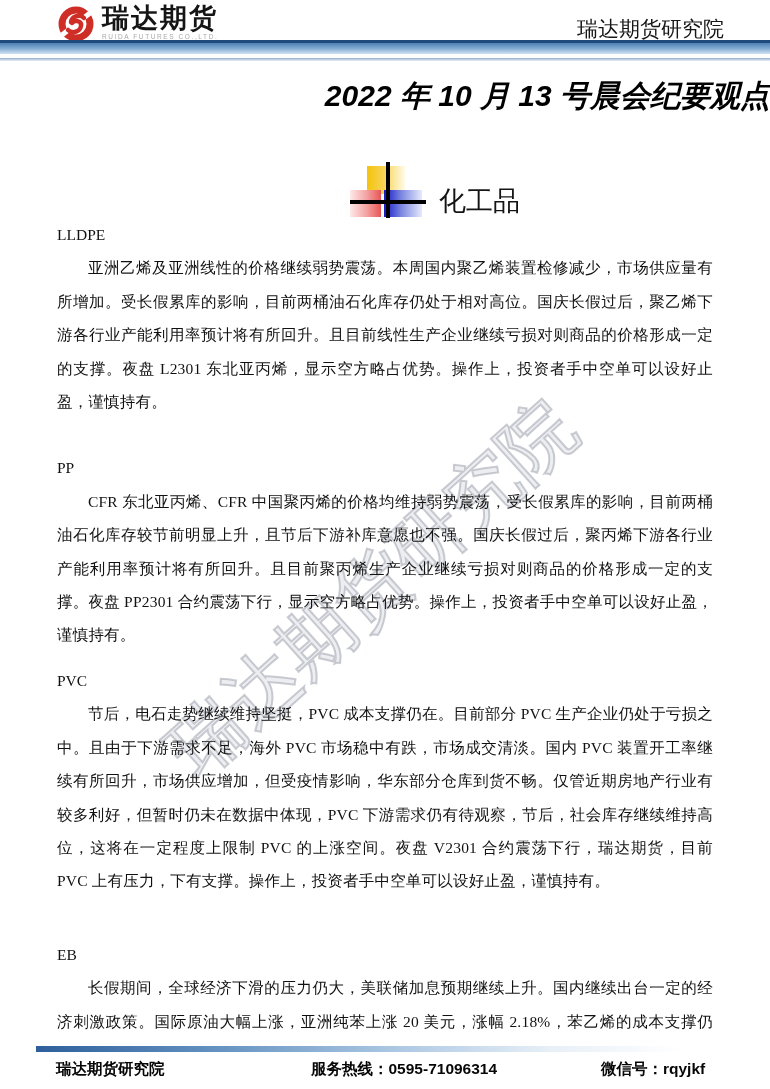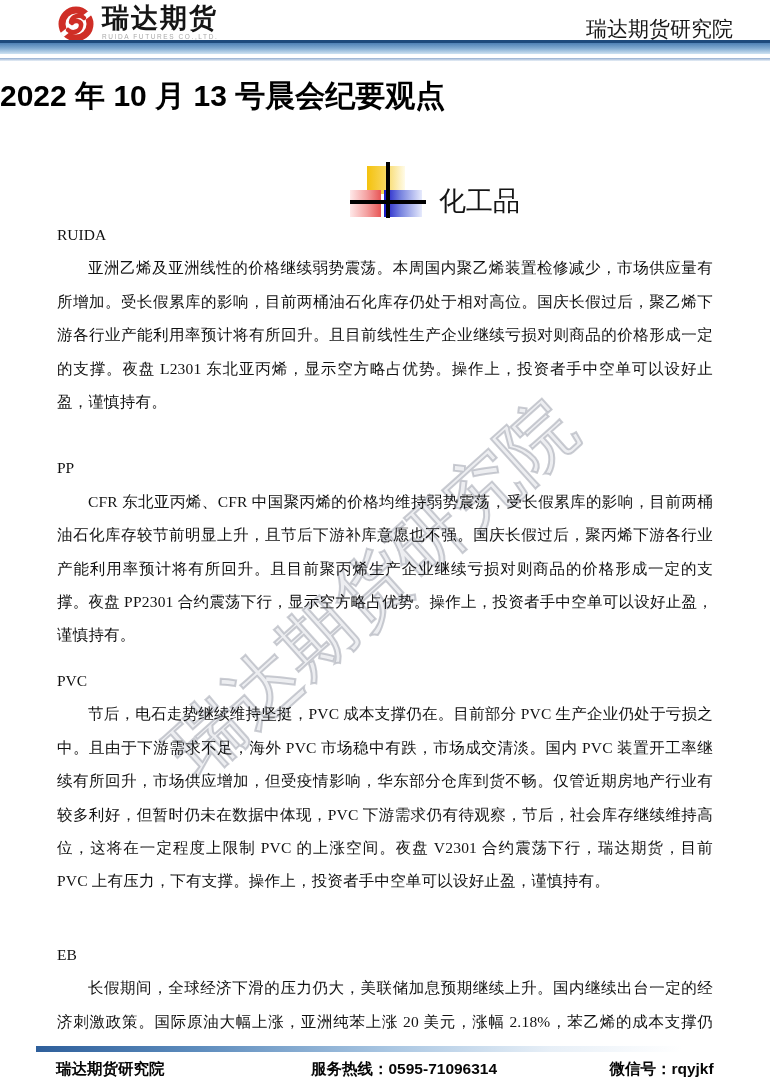--- a/index.html
+++ b/index.html
@@ -2,36 +2,36 @@
 <html><head>
 <meta charset="utf-8">
 <style>
   html,body{margin:0;padding:0;}
   body{
     width:770px;height:1089px;position:relative;background:#ffffff;
     font-family:"Liberation Serif","DejaVu Serif",serif;color:#111;
     overflow:hidden;
   }
   
-  .header{position:absolute;top:0;left:0;right:3px;height:40px;background:#fff;z-index:3;}
+  .header{position:absolute;top:0;left:0;right:12px;height:40px;background:#fff;z-index:3;}
   .logo{position:absolute;left:56px;top:4px;display:flex;align-items:flex-start;}
   .logo-mark{width:40px;height:40px;}
   .logo-text{margin-left:6px;}
   .brand{font-family:"Liberation Sans",sans-serif;font-weight:bold;font-size:27px;line-height:29px;color:#151515;letter-spacing:2px;}
   .brand-sub{font-family:"Liberation Sans",sans-serif;font-size:6.5px;color:#b03030;letter-spacing:1.6px;margin-top:0px;color:#a9a9a9;}
   .header-right{position:absolute;right:34px;top:15px;font-family:"Liberation Sans",sans-serif;font-size:21px;color:#161616;}
   
   .topbar{position:absolute;top:40px;left:0;right:0;z-index:3;}
   .tb1{height:3px;background:#1e4a7c;}
   .tb2{height:11px;background:linear-gradient(180deg,#4e80b4 0%,#7da7cf 45%,#cfe3f2 100%);}
   .tb3{height:4px;background:#ffffff;}
   .tb4{height:3px;background:linear-gradient(180deg,#93add0 0%,#e9f0f7 100%);}
   
-  .doc-title{position:absolute;top:76px;left:0;right:0;text-align:left;
-    font-family:"Liberation Sans",sans-serif;font-weight:bold;font-size:30px;color:#000;z-index:2;}
+  .doc-title{position:absolute;top:76px;left:0;right:0;text-align:right;
+    font-family:"Liberation Sans",sans-serif;font-weight:bold;font-size:30px;color:#000;z-index:2;font-style:italic;}
   
   .category{position:absolute;top:162px;left:350px;display:flex;align-items:flex-end;z-index:2;}
   .cat-icon{position:relative;width:76px;height:56px;}
   .sq-yellow{position:absolute;left:17px;top:4px;width:38px;height:28px;
     background:linear-gradient(90deg,#f4c20d 0%,#f7d556 45%,#fffbe8 100%);}
   .sq-pink{position:absolute;left:0px;top:28px;width:31px;height:27px;
     background:linear-gradient(90deg,#ffe9e9 0%,#f4a0a0 55%,#e85555 100%);}
   .sq-blue{position:absolute;left:34px;top:28px;width:38px;height:27px;
     background:linear-gradient(90deg,#1818c8 0%,#7a86e0 45%,#e6eafc 100%);}
   .cross-v{position:absolute;left:36px;top:0px;width:4px;height:56px;background:#000;}
@@ -53,21 +53,21 @@
   .sec-pvc{margin-top:12px;}
   .sec-eb{margin-top:40px;}
   
   .footer{position:absolute;left:0;right:0;bottom:0;height:50px;background:#fff;z-index:3;}
   .footer-bar{position:absolute;left:36px;right:0px;top:7px;height:6px;
     background:linear-gradient(90deg,#2e5f9b 0%,#5d8cbd 22%,#a9c6e2 48%,#e7eff7 70%,#ffffff 88%);}
   .footer-row{position:absolute;left:56px;right:48px;top:20px;display:flex;align-items:center;
     font-family:"Liberation Sans",sans-serif;font-weight:bold;font-size:15.5px;color:#060606;}
   .f-org{width:255px;}
   .f-hotline{width:290px;}
-  .f-wechat{flex:1;text-align:center;}
+  .f-wechat{flex:1;text-align:left;}
 </style>
 </head>
 <body>
 
 <div class="header">
   <div class="logo">
     <svg class="logo-mark" viewBox="0 0 40 40">
       <circle cx="20" cy="20" r="14" fill="none" stroke="#cf2e26" stroke-width="7"></circle>
       <line x1="6" y1="31" x2="34" y2="9" stroke="#ffffff" stroke-width="5"></line>
       <path d="M12 26 C16 30,24 28,25 22 C26 16,18 16,16 19" fill="none" stroke="#cf2e26" stroke-width="4.5" stroke-linecap="round"></path>
@@ -99,21 +99,21 @@
     <div class="cross-h"></div>
   </div>
   <div class="cat-label">化工品</div>
 </div>
 
 <div class="watermark">瑞达期货研究院</div>
 
 <div class="content">
 
   <div class="section sec-lldpe">
-    <h3 class="sec-heading">RUIDA</h3>
+    <h3 class="sec-heading">LLDPE</h3>
     <p class="sec-body">亚洲乙烯及亚洲线性的价格继续弱势震荡。本周国内聚乙烯装置检修减少，市场供应量有所增加。受长假累库的影响，目前两桶油石化库存仍处于相对高位。国庆长假过后，聚乙烯下游各行业产能利用率预计将有所回升。且目前线性生产企业继续亏损对则商品的价格形成一定的支撑。夜盘 L2301 东北亚丙烯，显示空方略占优势。操作上，投资者手中空单可以设好止盈，谨慎持有。</p>
   </div>
 
   <div class="section sec-pp">
     <h3 class="sec-heading">PP</h3>
     <p class="sec-body">CFR 东北亚丙烯、CFR 中国聚丙烯的价格均维持弱势震荡，受长假累库的影响，目前两桶油石化库存较节前明显上升，且节后下游补库意愿也不强。国庆长假过后，聚丙烯下游各行业产能利用率预计将有所回升。且目前聚丙烯生产企业继续亏损对则商品的价格形成一定的支撑。夜盘 PP2301 合约震荡下行，显示空方略占优势。操作上，投资者手中空单可以设好止盈，谨慎持有。</p>
   </div>
 
   <div class="section sec-pvc">
     <h3 class="sec-heading">PVC</h3>

